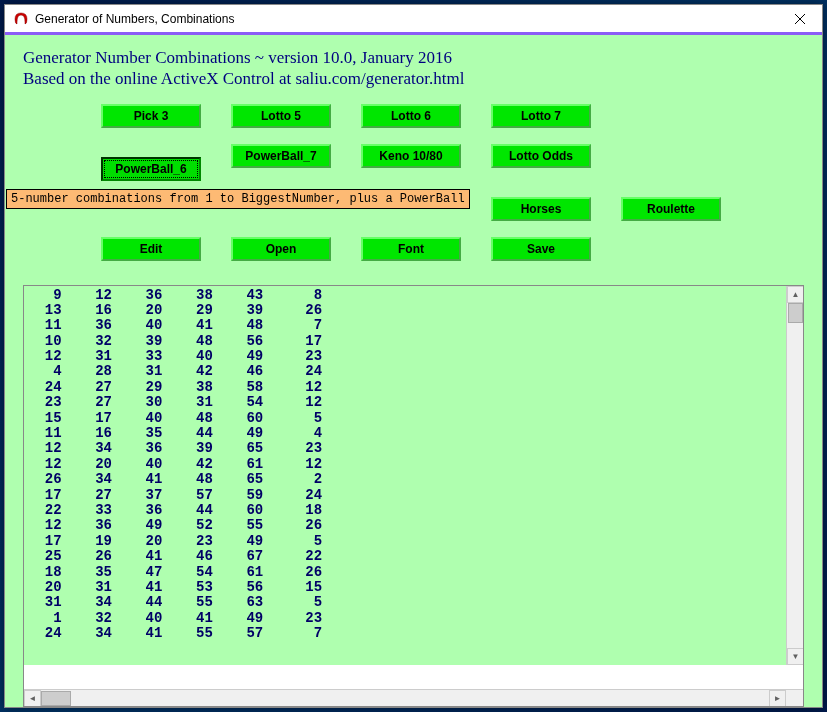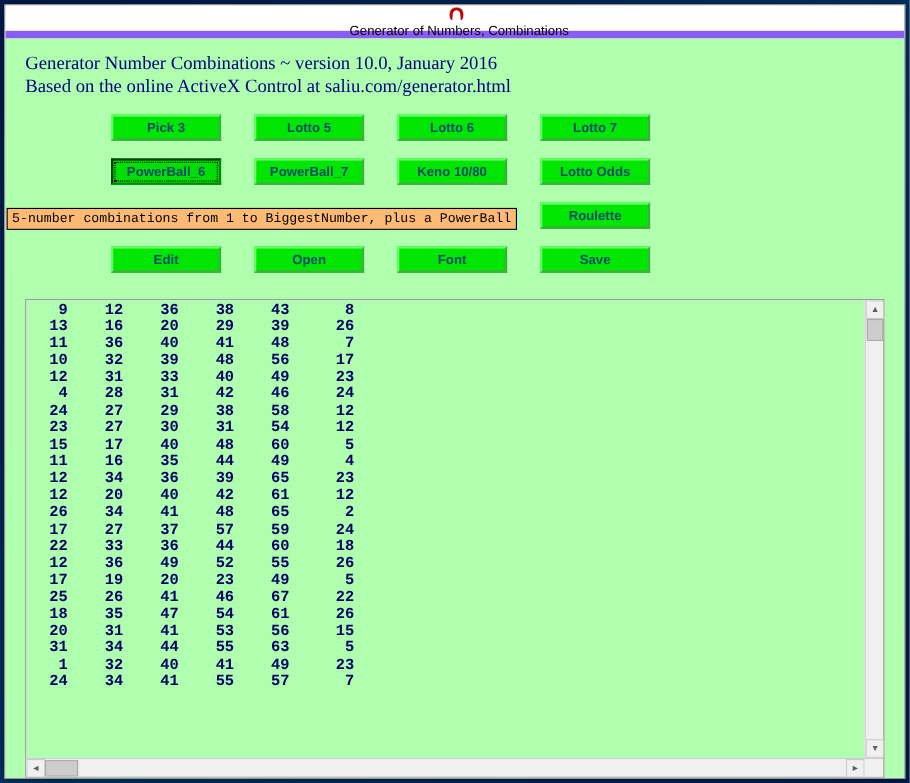--- a/index.html
+++ b/index.html
@@ -21,27 +21,26 @@
     bottom: 4px;
     background: #fff;
     border: 1px solid #888;
     box-shadow: 0 0 10px rgba(0,0,0,0.5);
     display: flex;
     flex-direction: column;
   }
   .titlebar {
     height: 30px;
     background: #fff;
-    border-bottom: 7px solid #8b5cf6;
+    border-bottom: 3px solid #8b5cf6;
     display: flex;
     align-items: center;
     padding: 0 0 0 8px;
     font-size: 12px;
     color: #000;
-    flex-direction: column;
   }
   .titlebar .icon {
     width: 16px;
     height: 16px;
     margin-right: 6px;
     position: relative;
   }
   .titlebar .title {
     flex: 1;
   }
@@ -77,34 +76,35 @@
   .button-row {
     display: flex;
     gap: 30px;
     margin-bottom: 16px;
   }
   .gbtn {
     width: 100px;
     height: 24px;
     background: #00e600;
     border: 2px outset #66ff66;
-    color: #0c4a6e;
+    color: #000000;
     font-family: Arial, sans-serif;
     font-size: 12px;
     font-weight: bold;
     cursor: pointer;
     text-align: center;
     line-height: 20px;
     padding: 0;
   }
   .gbtn.active {
     border: 2px inset #008800;
     background: #00dd00;
     outline: 1px dotted #000;
     outline-offset: -4px;
+    margin-top: 13px;
   }
   .tooltip {
     position: absolute;
     top: 85px;
     left: -95px;
     background: #fdba74;
     border: 1px solid #000;
     padding: 2px 4px;
     font-size: 12px;
     font-family: Liberation Mono, monospace;
@@ -112,20 +112,21 @@
     z-index: 10;
   }
   .output-wrap {
     flex: 1;
     border: 1px solid #888;
     background: #fff;
     position: relative;
     display: flex;
     flex-direction: column;
     overflow: hidden;
+    gap: 24px;
   }
   .output-inner {
     flex: 1;
     display: flex;
     overflow: hidden;
   }
   .output {
     flex: 1;
     background: #afffaf;
     font-family: "Courier New", monospace;
@@ -239,20 +240,21 @@
       <div class="button-row">
         <button class="gbtn active">PowerBall_6</button>
         <button class="gbtn">PowerBall_7</button>
         <button class="gbtn">Keno 10/80</button>
         <button class="gbtn">Lotto Odds</button>
       </div>
       <div class="button-row">
         <span style="width:100px"></span>
         <span style="width:100px"></span>
         <span style="width:100px"></span>
+        <button class="gbtn">Horses</button>
         <button class="gbtn">Roulette</button>
       </div>
       <div class="button-row">
         <button class="gbtn">Edit</button>
         <button class="gbtn">Open</button>
         <button class="gbtn">Font</button>
         <button class="gbtn">Save</button>
       </div>
       <div class="tooltip">5-number combinations from 1 to BiggestNumber, plus a PowerBall</div>
     </div>

